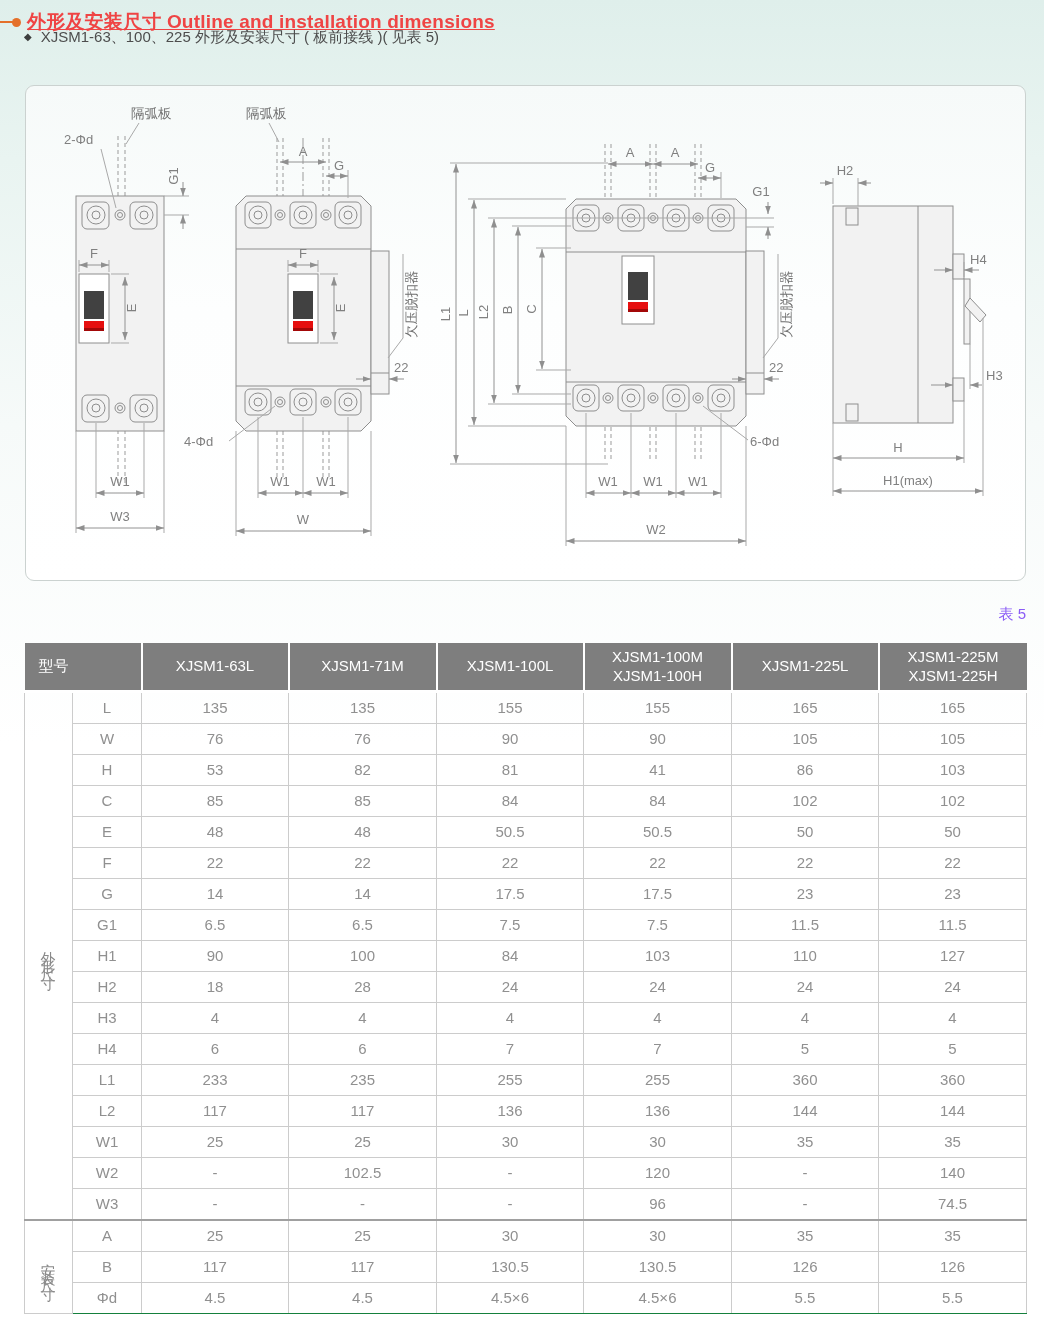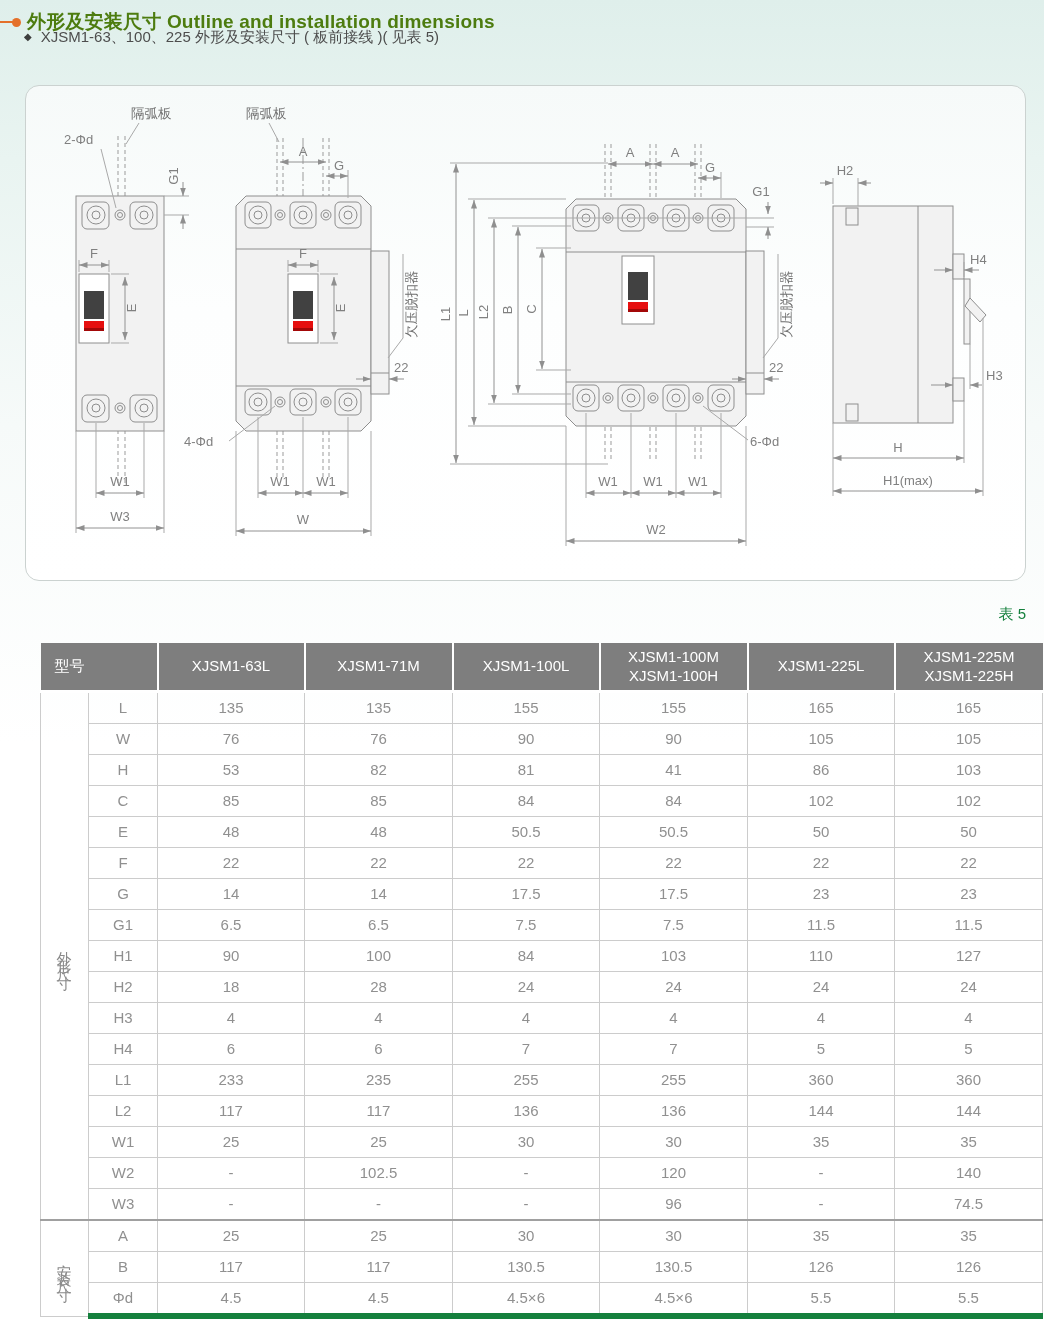--- a/index.html
+++ b/index.html
@@ -6,58 +6,58 @@
   body{
     width:1044px;height:1327px;position:relative;overflow:hidden;
     background:linear-gradient(180deg,#dfefeb 0%,#e9f4f1 12%,#f6faf9 32%,#ffffff 56%,#ffffff 100%);
     font-family:"Liberation Sans",sans-serif;
   }
   
   .title-row{position:absolute;left:0;top:9px;display:flex;align-items:center;}
   .bullet{display:flex;align-items:center;margin-right:6px;}
   .bullet-line{width:13px;height:2px;background:#e4702a;}
   .bullet-dot{width:9px;height:9px;border-radius:50%;background:#e4702a;margin-left:-1px;}
-  .page-title{font-size:19px;font-weight:600;color:#4d7c0f;letter-spacing:.2px;white-space:nowrap;}
+  .page-title{font-size:19px;font-weight:600;color:#ef4444;letter-spacing:.2px;white-space:nowrap;text-decoration:underline;}
   .subtitle-row{position:absolute;left:24px;top:28px;font-size:15px;color:#4d4d4d;white-space:nowrap;}
   .diamond{font-size:10px;color:#3d3d3d;margin-right:9px;vertical-align:2px;}
   
   .panel{
     position:absolute;left:25px;top:85px;width:999px;height:494px;
-    border:1px solid #cbd2d0;border-radius:14px;
+    border:1px solid #cbd2d0;border-radius:9px;
     background:linear-gradient(180deg,#f6faf9,#fdfefe 45%,#ffffff);
   }
   .panel svg{position:absolute;left:0;top:0;}
   svg text{font-family:"Liberation Sans",sans-serif;}
   .lbl{font-size:13px;fill:#808080;}
   .cjk{font-size:13.5px;fill:#6e6e6e;}
   .ol{stroke:#8e8e8e;fill:none;stroke-width:1;}
   .fillp{fill:#f2f2f2;stroke:#8e8e8e;stroke-width:1;}
   .dim{stroke:#929292;fill:none;stroke-width:1;}
   .thin{stroke:#a9a9a9;fill:none;stroke-width:1;}
   .dash{stroke:#9b9b9b;fill:none;stroke-width:1;stroke-dasharray:4 3;}
   .cdash{stroke:#9b9b9b;fill:none;stroke-width:1;stroke-dasharray:9 3 2 3;}
   
-  .tcaption{position:absolute;right:18px;top:605px;font-size:15px;color:#15803d;}
+  .tcaption{position:absolute;right:18px;top:605px;font-size:15px;color:#8b5cf6;}
   table.dims{
-    position:absolute;left:40px;top:643px;width:1002px;
+    position:absolute;left:24px;top:643px;width:1002px;
     border-collapse:collapse;table-layout:fixed;
   }
   table.dims th{
     background:#7e7e7e;color:#ffffff;font-size:15px;font-weight:400;
     height:47px;border-right:2px solid #ffffff;border-bottom:3px solid #ffffff;
     vertical-align:middle;line-height:1.25;padding:0;text-align:center;
   }
   table.dims th.th-corner{text-align:left;padding-left:14px;}
   table.dims th:last-child{border-right:none;text-align:center;}
   table.dims td{
     height:30px;border:1px solid #cccccc;text-align:center;
     font-size:15px;color:#909090;padding:0;line-height:30px;
   }
   table.dims tbody tr:first-child td{border-top:none;}
-  table.dims tbody tr:last-child td{border-bottom:6px solid #15803d;}
+  table.dims tbody tr:last-child td{border-bottom:1px solid #15803d;}
   table.dims tr.group-start td{border-top:2px solid #a0a0a0;}
   td.dim-cell{color:#8b8b8b;}
   td.group-cell{vertical-align:middle;}
   .group-label{
     writing-mode:vertical-rl;text-orientation:upright;letter-spacing:8px;
     color:#8a8a8a;font-size:15px;line-height:1;margin:0 auto;
   }
 </style>
 </head>
 <body>

